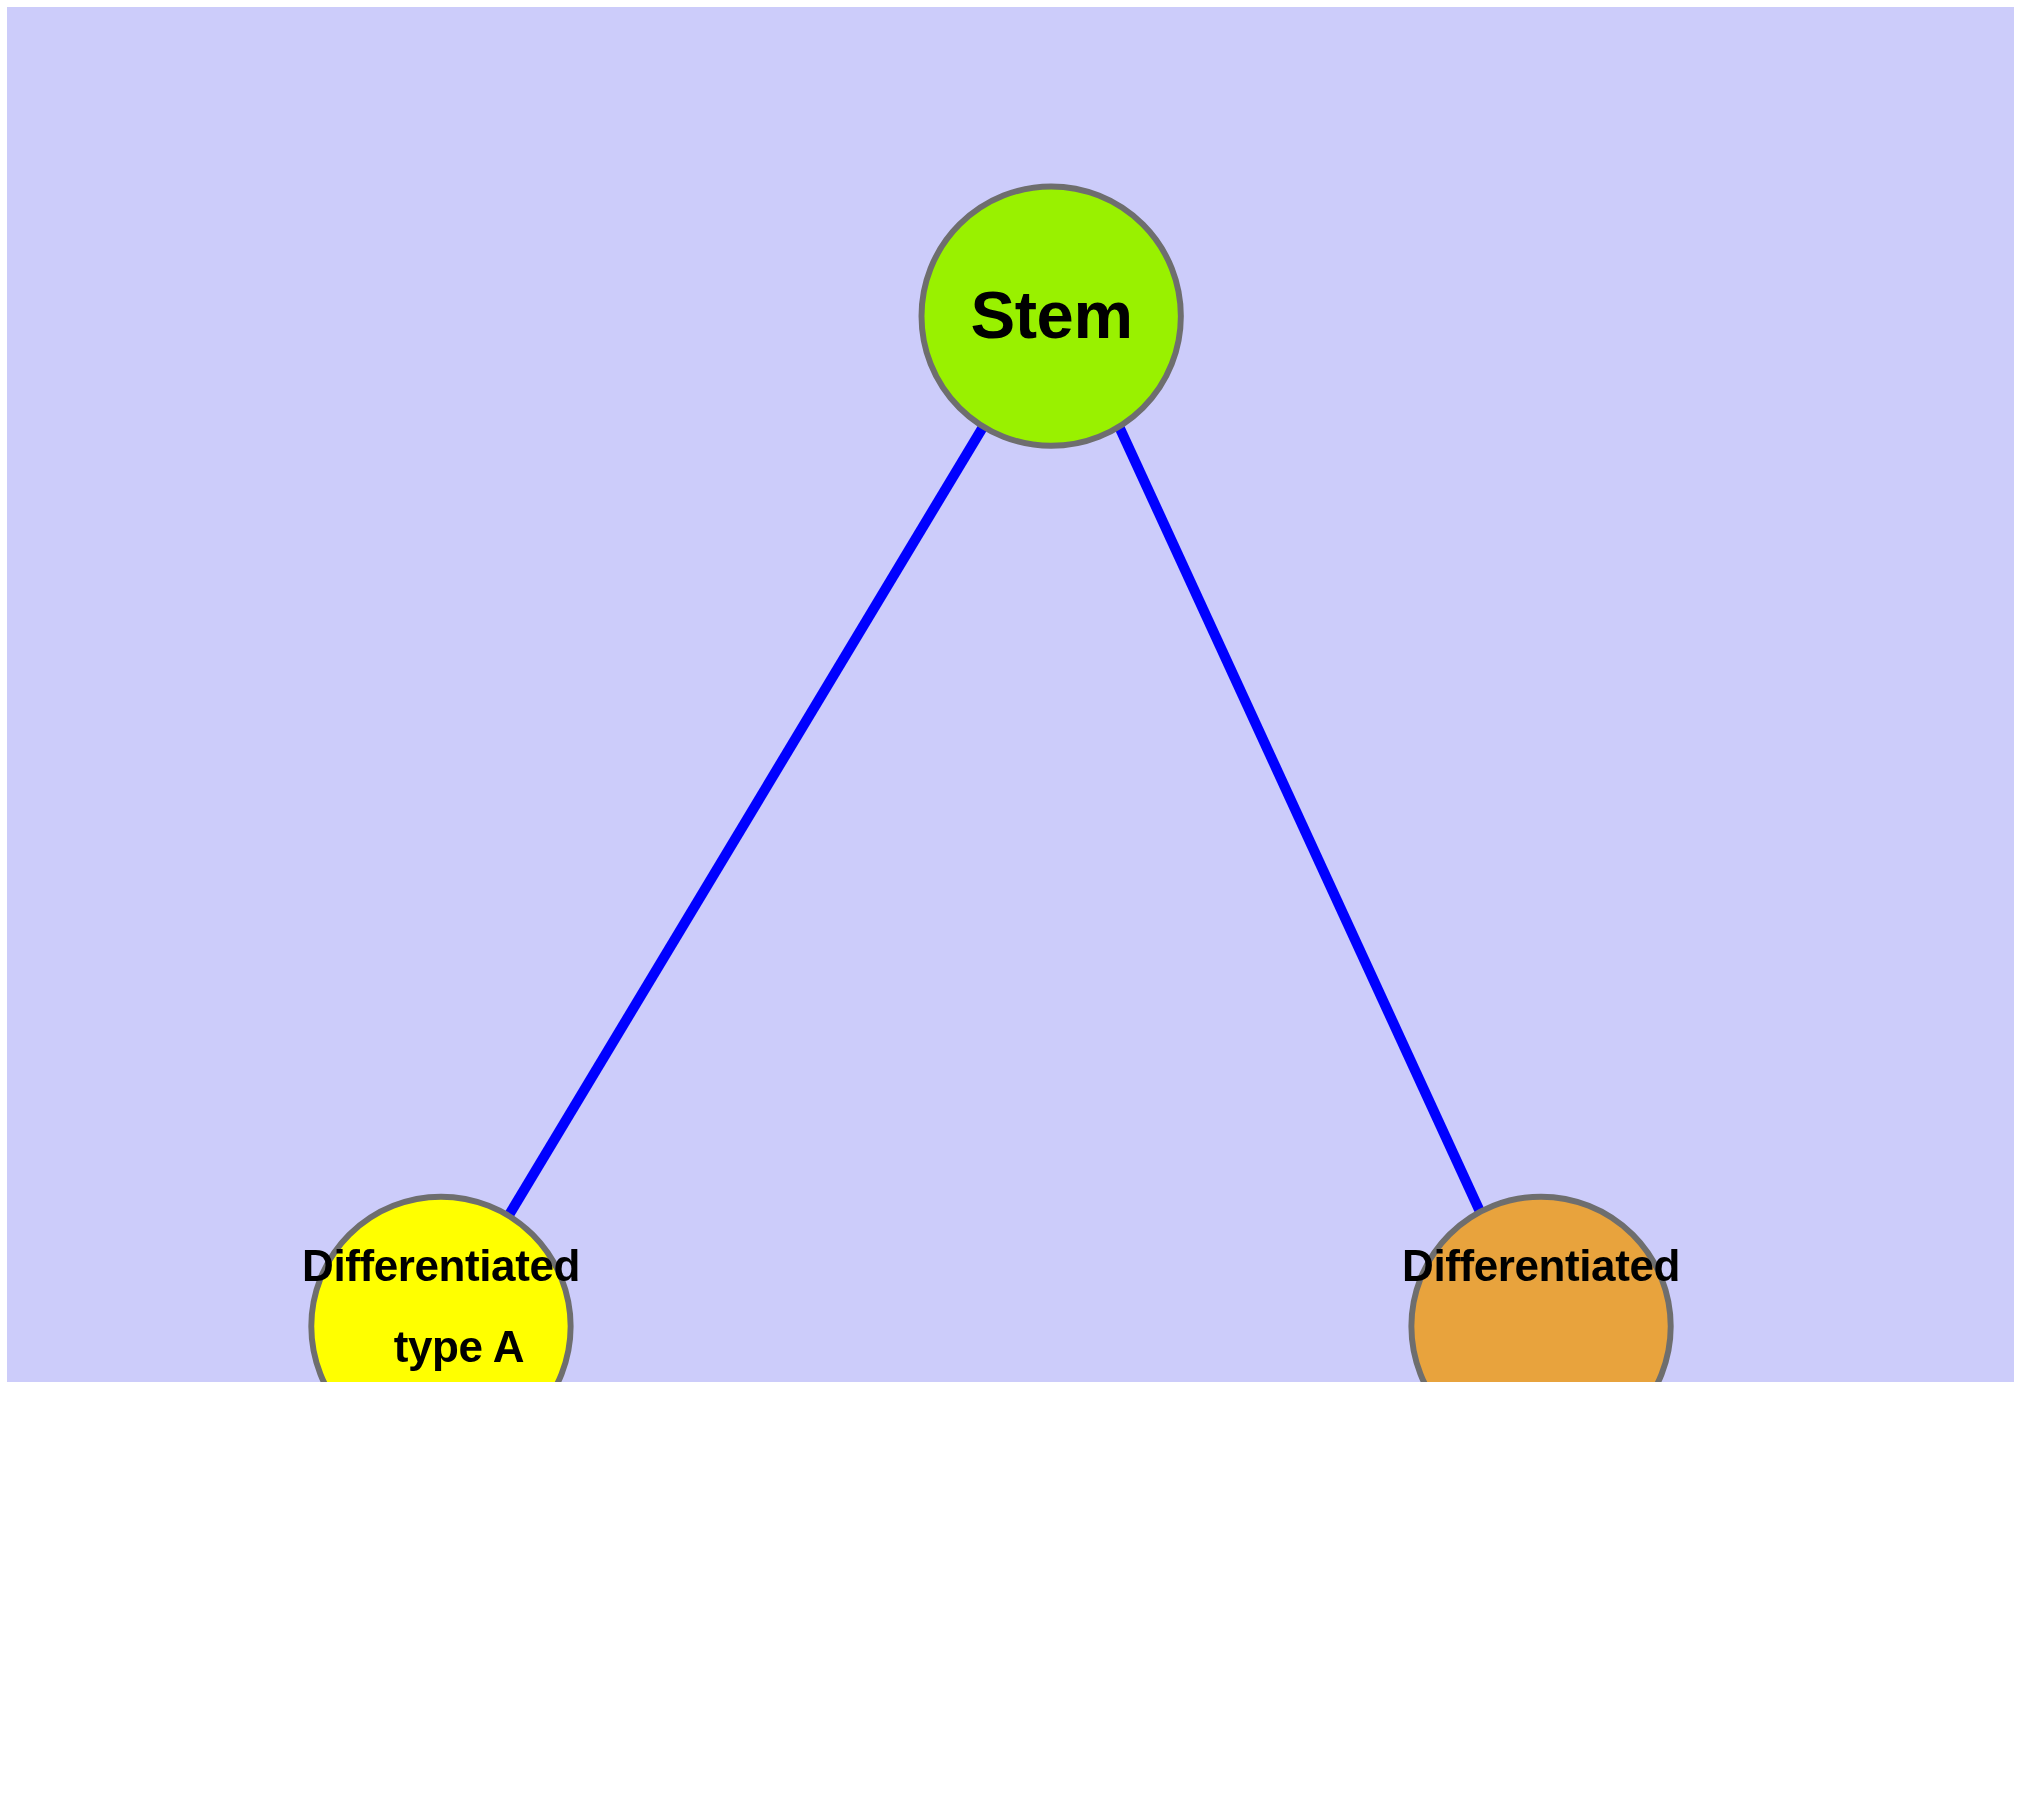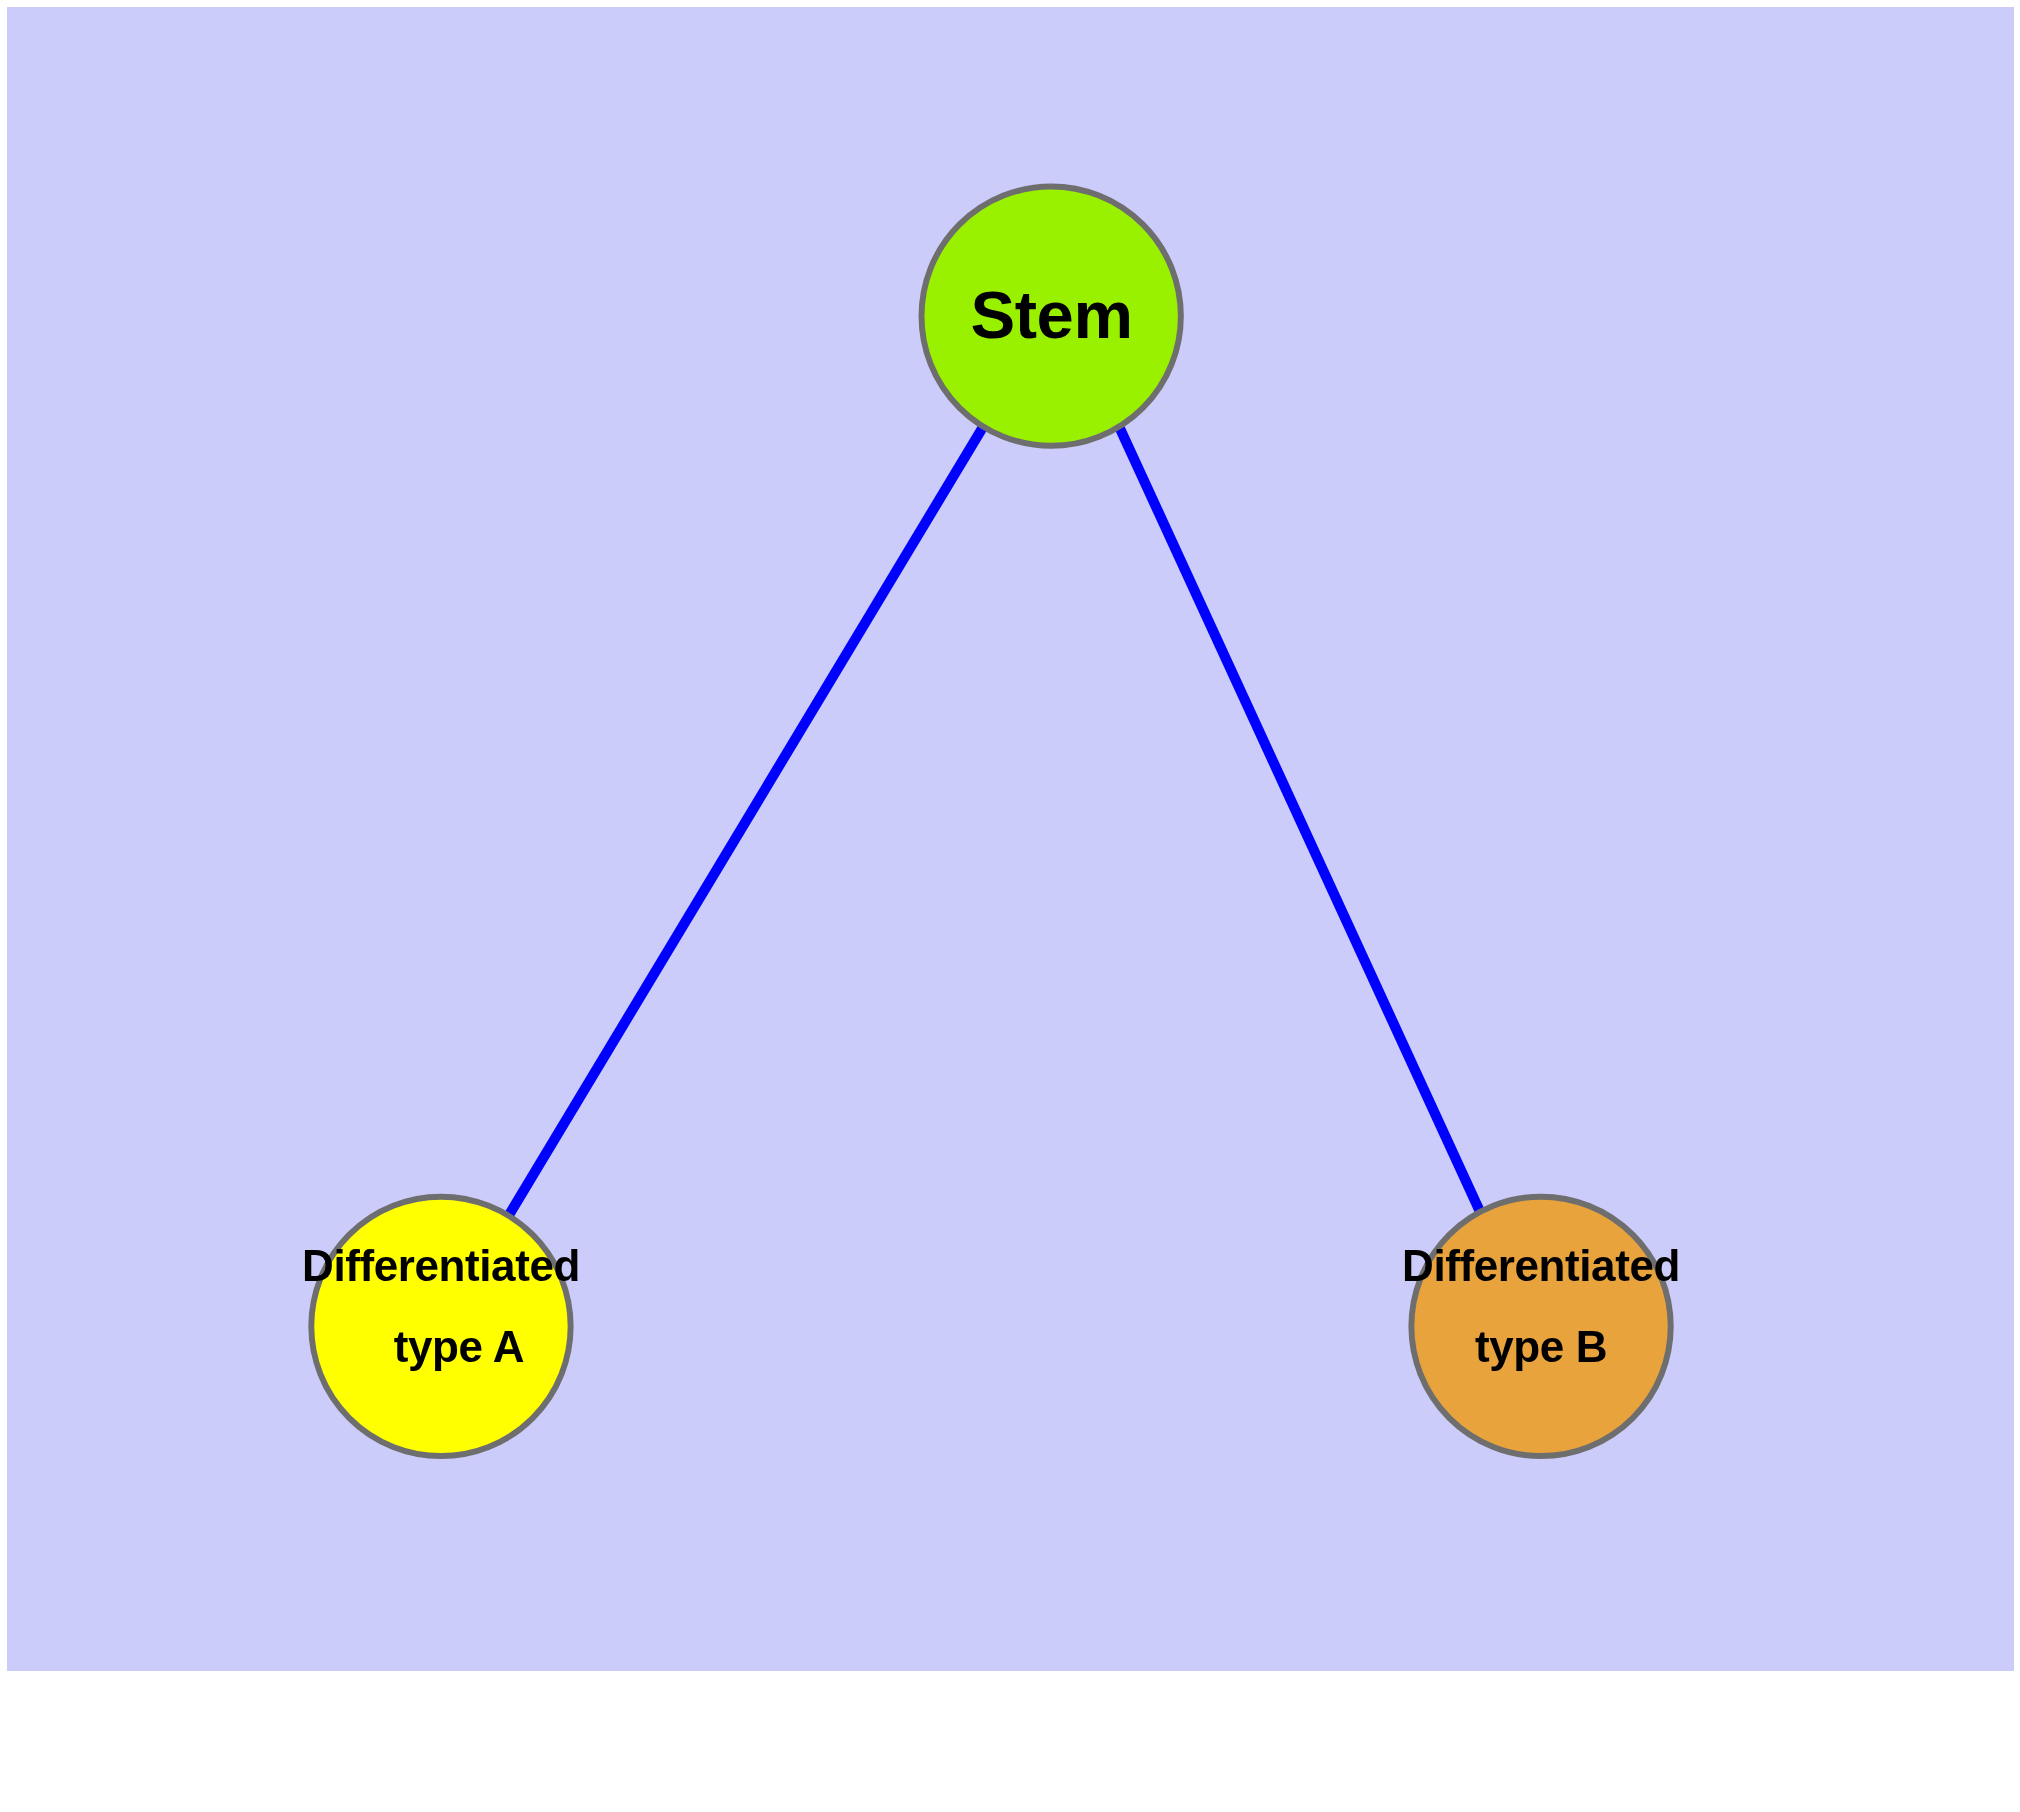--- a/index.html
+++ b/index.html
@@ -54,21 +54,21 @@
   .node-label.root {
     font-size: 67px;
   }
   .node-label.leaf {
     font-size: 44px;
   }
 </style>
 </head>
 <body>
 
-<div id="canvas" style="width: 2021px; height: 1671px; background: rgb(255, 255, 255);">
+<div id="canvas" style="width: 2021px; height: 1382px; background: rgb(255, 255, 255);">
 
   <div id="plot-area" style="background: rgb(204, 204, 250);"></div>
 
   <svg id="graph-svg" viewBox="0 0 2384 2138" style="width: 2021px; height: 1812px;">
 
     <g>
       <line class="edge-line" x1="1160" y1="503" x2="600" y2="1434" stroke="#0000ff" stroke-width="12"></line>
       <line class="edge-line-y1-hook" style="display:none" y1="503"></line>
       <line class="edge-line" x1="1320" y1="503" x2="1748" y2="1434" stroke="#0000ff" stroke-width="12"></line>
     </g>
@@ -79,16 +79,15 @@
       <circle class="node-circle" cx="1818" cy="1565" r="153" fill="#e8a33d" stroke="#6e6e6e" stroke-width="7"></circle>
     </g>
   </svg>
 
   <div class="node-label root" style="left: 797px; top: 280px; width: 509px; color: rgb(0, 0, 0);">Stem</div>
 
   <div class="node-label leaf" style="left: 102px; top: 1243px; width: 678px; color: rgb(0, 0, 0);">Differentiated</div>
   <div class="node-label leaf" style="left: 120px; top: 1324px; width: 678px; color: rgb(0, 0, 0);">type A</div>
 
   <div class="node-label leaf" style="left: 1202px; top: 1243px; width: 678px; color: rgb(0, 0, 0);">Differentiated</div>
-  <div class="node-label leaf" style="left: 1202px; top: 1324px; width: 678px; color: rgb(0, 0, 0);">type B</div>
 
 </div>
 
 
 </body></html>

